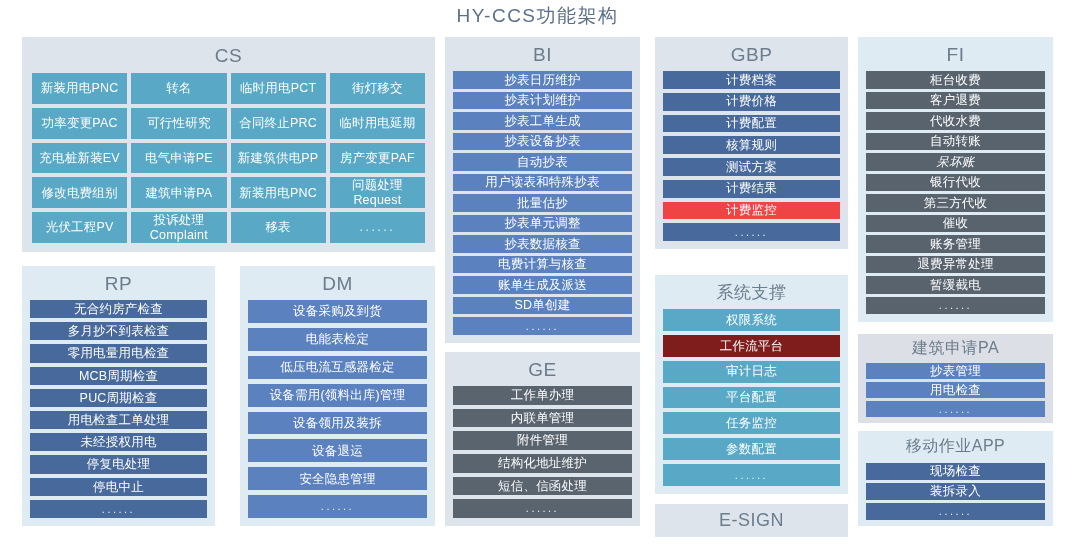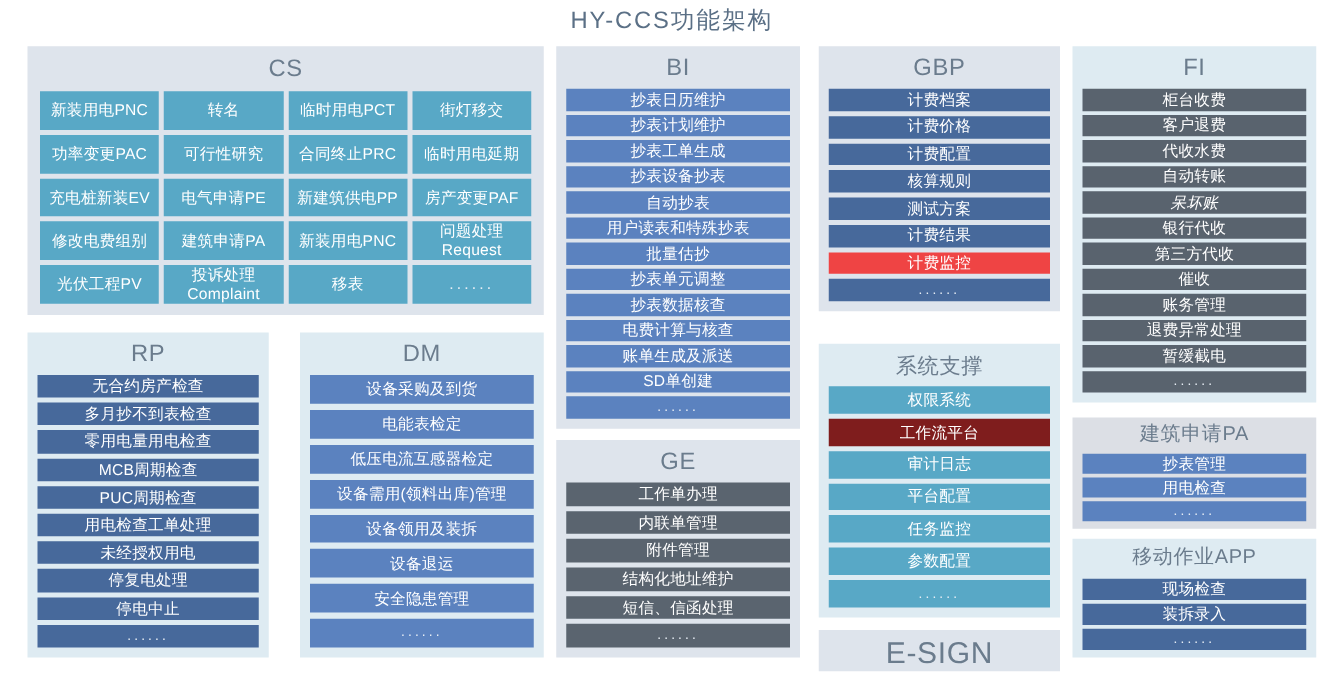--- a/index.html
+++ b/index.html
@@ -192,21 +192,21 @@
       <div class="tile" style="background: #7f1d1d; flex: 1 1 0px;">工作流平台</div>
       <div class="tile" style="background: rgb(88, 168, 198); flex: 1 1 0px;">审计日志</div>
       <div class="tile" style="background: rgb(88, 168, 198); flex: 1 1 0px;">平台配置</div>
       <div class="tile" style="background: rgb(88, 168, 198); flex: 1 1 0px;">任务监控</div>
       <div class="tile" style="background: rgb(88, 168, 198); flex: 1 1 0px;">参数配置</div>
       <div class="tile ellipsis" style="background: rgb(88, 168, 198); flex: 1 1 0px;">......</div>
     </div>
 </div>
 
 <div class="panel" id="panel-esign" style="left:655px;top:504px;width:193px;height:33px;background:#dee4ec;">
-  <div class="panel-title" style="padding-top:7px;font-size:24px;">E-SIGN</div>
+  <div class="panel-title" style="padding-top:7px;font-size:18px;">E-SIGN</div>
 </div>
 
 <div class="panel" id="panel-meter-app" style="left:858px;top:334px;width:195px;height:89px;background:#dcdfe5;">
   <div class="panel-title" style="padding-top:6px;font-size:16px;">建筑申请PA</div>
   <div class="tiles" id="meterapp-tiles" style="position:absolute;left:8px;top:29px;width:179px;height:54px;gap:3px;">
       <div class="tile" style="background: rgb(91, 130, 191); flex: 1 1 0px;">抄表管理</div>
       <div class="tile" style="background: rgb(91, 130, 191); flex: 1 1 0px;">用电检查</div>
       <div class="tile ellipsis" style="background: rgb(91, 130, 191); flex: 1 1 0px;">......</div>
     </div>
 </div>

